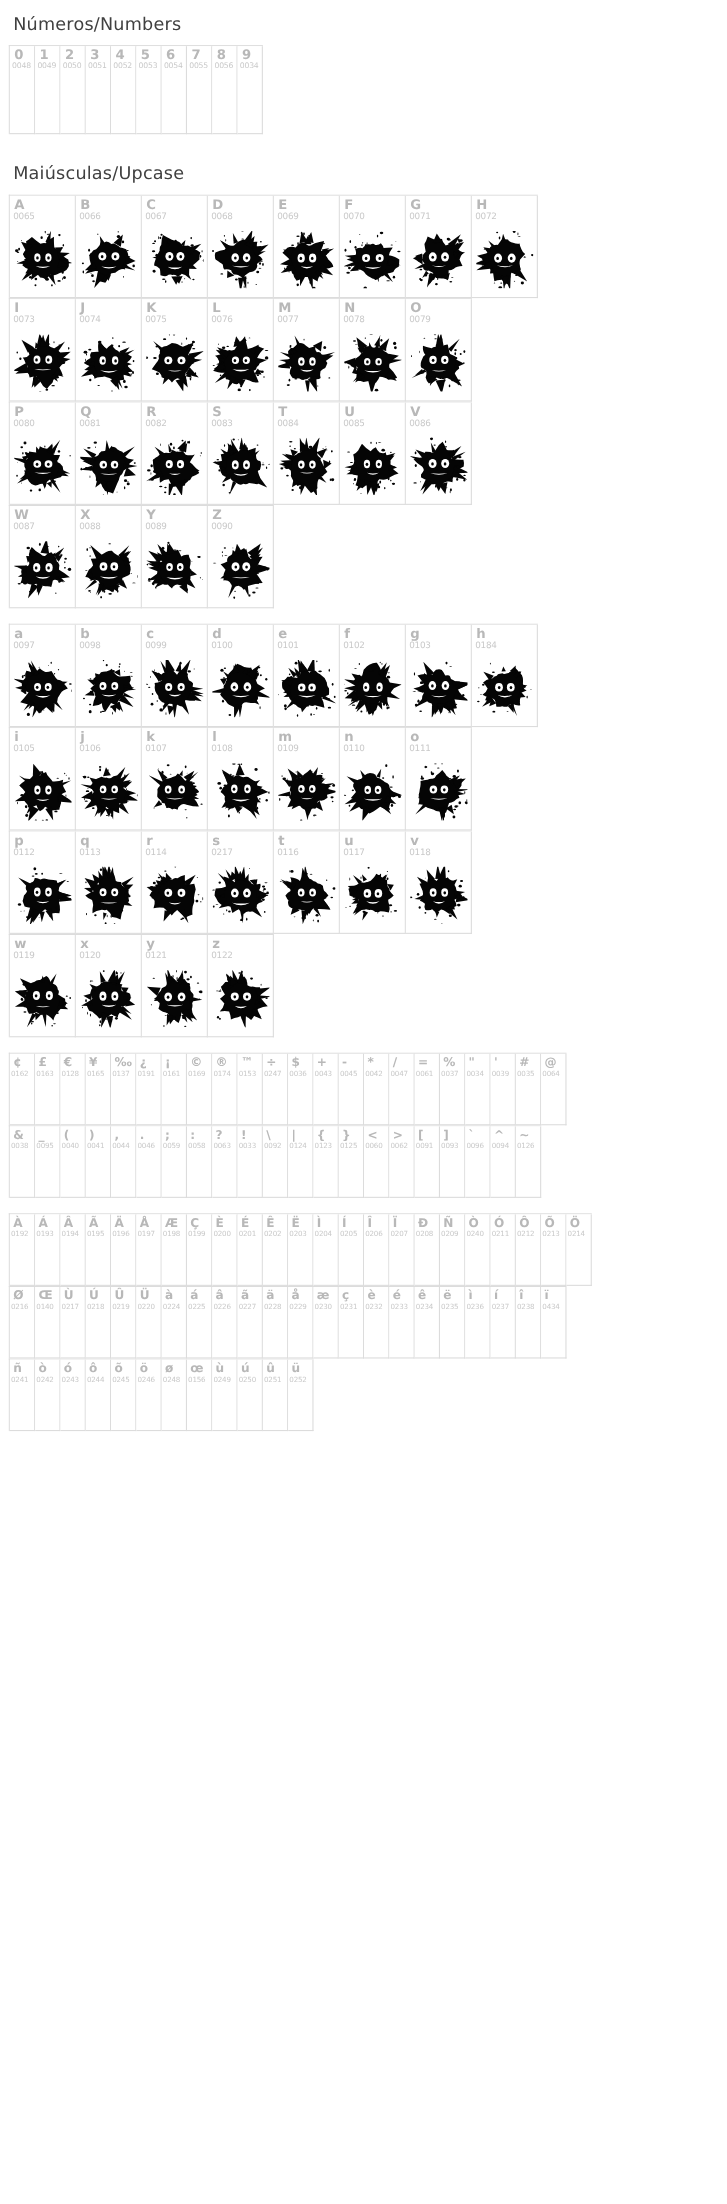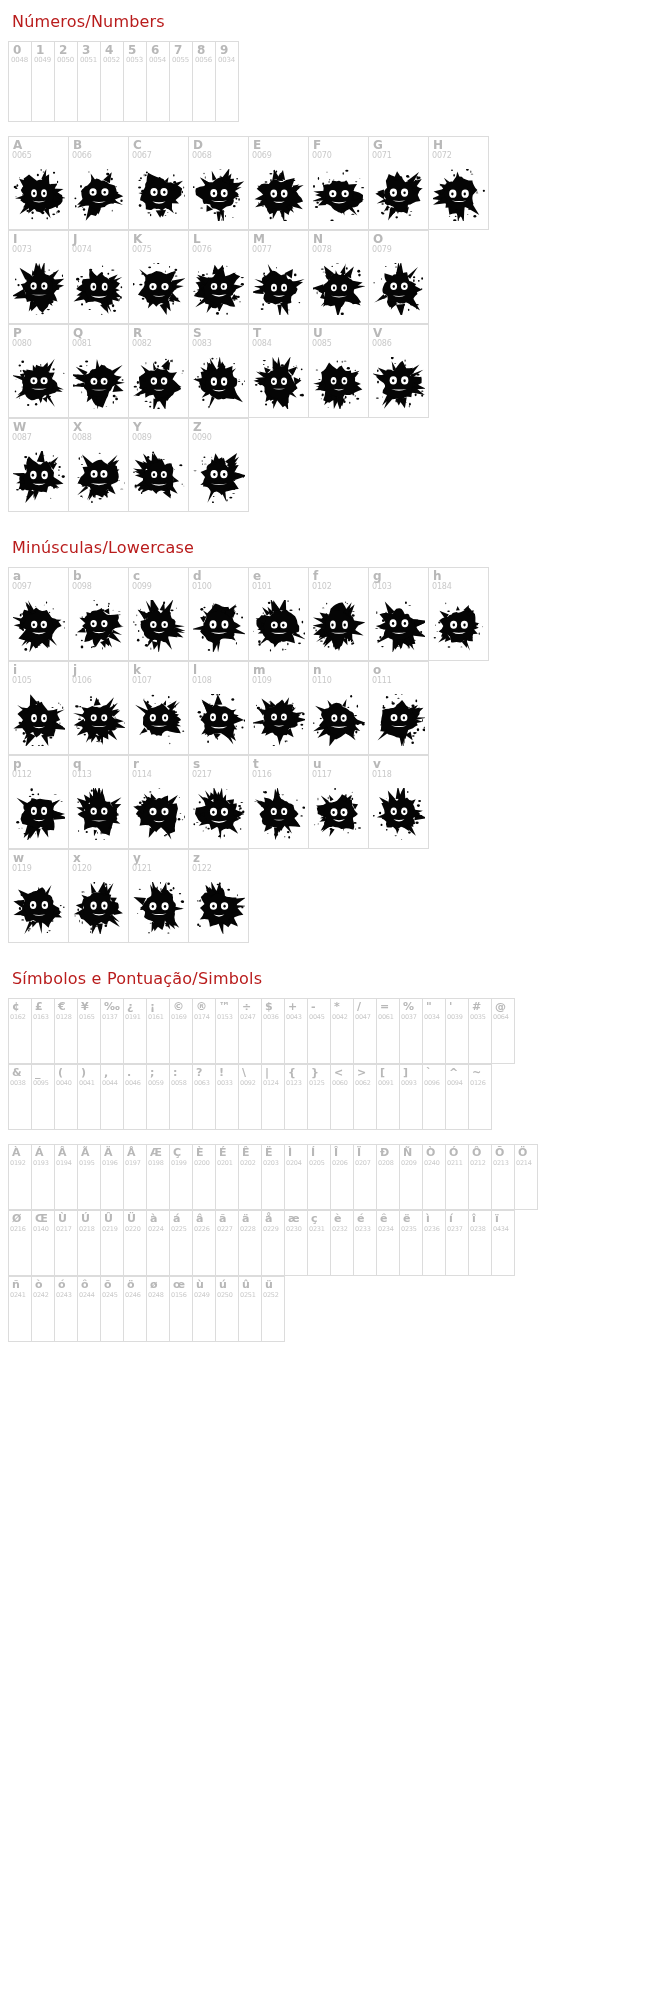--- a/index.html
+++ b/index.html
@@ -16,21 +16,21 @@
   }
   .page {
     padding: 0 8px 10px 8px;
   }
   .section {
     margin-bottom: 14px;
   }
   .section-title {
     font-family: "DejaVu Sans", sans-serif;
     font-size: 16px;
-    color: #b91c1c;
+    color: #404040;
     font-weight: 400;
     padding: 12px 4px 10px 4px;
     letter-spacing: 0.2px;
   }
   .grid-rows { }
   .glyph-row {
     display: flex;
     flex-wrap: nowrap;
     border-left: 1px solid #dcdcdc;
     border-top: 1px solid #dcdcdc;
@@ -142,20 +142,21 @@
             <span class="code">0056</span>
           </div>
           <div class="cell">
             <span class="char">9</span>
             <span class="code">0034</span>
           </div>
         </div>
       </div>
     </div>
     <div class="section upcase">
+      <div class="section-title">Maiúsculas/Upcase</div>
       <div class="grid-rows">
         <div class="glyph-row">
           <div class="cell">
             <span class="char">A</span>
             <span class="code">0065</span>
             <div class="art">
               <svg viewBox="0 0 100 100" class="splat">
                 <g fill="#050505">
                   <path d="M 94.3 50.0 Q 96.0 54.8 95.0 62.4 Q 92.7 68.0 85.6 71.5 Q 79.3 72.9 74.1 76.1 Q 68.5 78.8 62.7 76.2 Q 57.9 82.2 55.4 85.3 Q 50.3 81.3 45.2 81.5 Q 44.0 77.4 37.5 75.7 Q 30.5 72.2 27.5 74.5 Q 24.4 73.2 23.4 66.0 Q 20.1 65.5 14.0 59.9 Q 17.9 52.8 21.3 50.0 Q 16.1 44.6 15.0 40.3 Q 17.0 37.2 20.4 32.1 Q 21.6 23.4 20.6 18.1 Q 23.6 16.5 30.8 10.5 Q 39.1 17.7 45.8 22.5 Q 51.5 19.9 54.4 21.2 Q 59.4 15.2 69.5 10.0 Q 68.9 18.7 69.9 28.4 Q 74.9 32.7 76.7 33.9 Q 80.9 36.5 82.0 41.2 Q 90.4 48.2 94.3 50.0 Z"></path>
                   <path d="M 34.2 72.9 L 12.7 86.9 L 26.9 65.5 Z"></path>
@@ -1518,21 +1519,20 @@
                   <ellipse cx="59.9" cy="45.1" rx="2.3" ry="2.8"></ellipse>
                 </g>
                 <path d="M 34.3 62.8 Q 50 67.0 65.7 62.8 Q 50 64.2 34.3 62.8 Z" fill="#ffffff"></path>
               </svg>
             </div>
           </div>
         </div>
       </div>
     </div>
     <div class="section lowercase">
-      <div class="section-title">Minúsculas/Lowercase</div>
       <div class="grid-rows">
         <div class="glyph-row">
           <div class="cell">
             <span class="char">a</span>
             <span class="code">0097</span>
             <div class="art">
               <svg viewBox="0 0 100 100" class="splat">
                 <g fill="#050505">
                   <path d="M 93.6 50.0 Q 84.4 52.7 80.8 58.5 Q 77.3 64.5 76.2 65.8 Q 75.4 71.4 74.1 76.1 Q 68.6 75.0 63.4 77.5 Q 60.6 81.9 55.1 83.1 Q 48.0 89.1 43.3 93.5 Q 40.0 89.6 34.7 81.5 Q 31.8 79.1 24.5 77.7 Q 19.0 76.6 10.4 73.9 Q 17.0 67.5 24.9 56.9 Q 17.4 53.6 14.4 50.0 Q 12.8 44.8 13.0 39.8 Q 16.8 33.1 19.3 31.5 Q 17.3 24.8 21.2 18.8 Q 30.7 21.4 36.5 22.2 Q 39.0 19.5 44.5 14.4 Q 50.8 20.3 54.5 20.8 Q 57.8 21.9 65.0 19.2 Q 67.0 22.3 70.4 27.9 Q 73.0 32.8 75.7 34.5 Q 82.1 34.7 85.7 40.1 Q 89.9 44.5 93.6 50.0 Z"></path>
                   <path d="M 32.5 28.0 L 34.1 16.2 L 44.2 22.5 Z"></path>
@@ -2873,21 +2873,20 @@
                   <ellipse cx="60.7" cy="46.6" rx="2.3" ry="2.8"></ellipse>
                 </g>
                 <path d="M 39.5 62.7 Q 50 70.6 60.5 62.7 Q 50 65.5 39.5 62.7 Z" fill="#ffffff"></path>
               </svg>
             </div>
           </div>
         </div>
       </div>
     </div>
     <div class="section symbols">
-      <div class="section-title">Símbolos e Pontuação/Simbols</div>
       <div class="grid-rows">
         <div class="glyph-row">
           <div class="cell">
             <span class="char">¢</span>
             <span class="code">0162</span>
           </div>
           <div class="cell">
             <span class="char">£</span>
             <span class="code">0163</span>
           </div>

